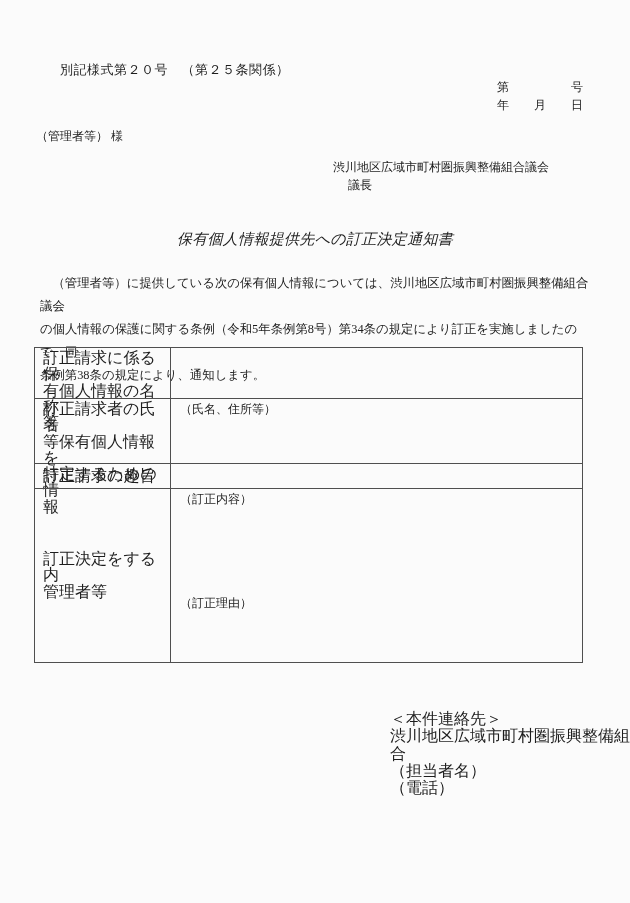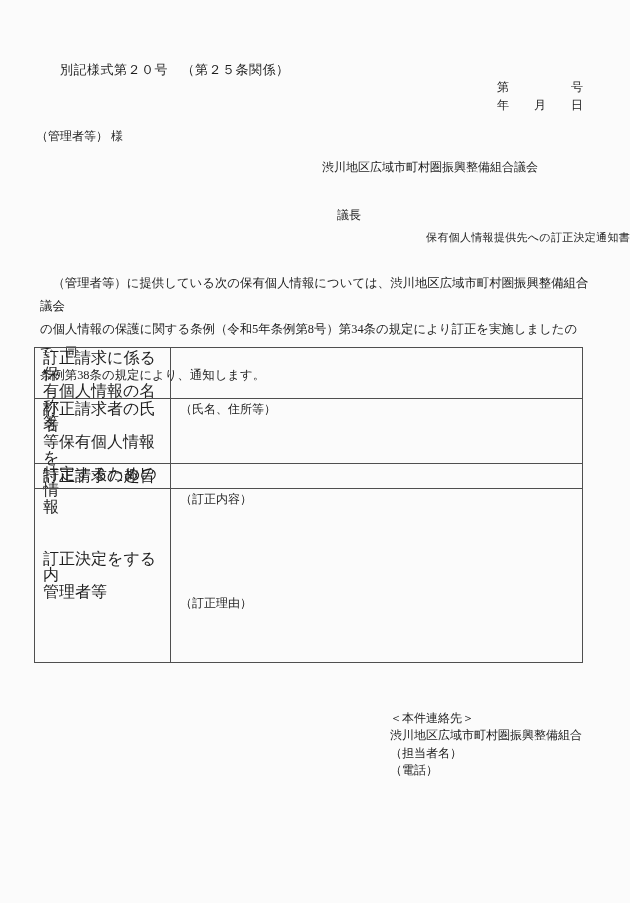--- a/index.html
+++ b/index.html
@@ -34,32 +34,33 @@
     display: flex;
     justify-content: space-between;
   }
 
   #addressee {
     left: 36px; top: 128px;
     font-size: 12px;
   }
 
   #sender {
-    left: 322px; top: 159px;
+    left: 333px; top: 159px;
     font-size: 12px;
     line-height: 17.5px;
   }
-  #sender-title { padding-left: 15px; margin-top: 30px; }
+  #sender-title { padding-left: 15px; }
 
   #doc-title {
     left: 0; top: 230px;
     width: 630px;
-    text-align: right;
-    font-size: 11px;
+    text-align: center;
+    font-size: 15px;
     letter-spacing: 0.3px;
+    font-style: italic;
   }
 
   #body-text {
     left: 40px; top: 272px;
     width: 556px;
     font-size: 12.4px;
     line-height: 23px;
     white-space: pre-line;
   }
 
@@ -98,21 +99,21 @@
     flex: 1;
     box-sizing: border-box;
     padding: 2px 6px 0 9px;
     font-size: 12px;
     line-height: 17px;
   }
   .tvalue-bottom { margin-top: 87px; }
 
   #contact {
     left: 390px; top: 710px;
-    font-size: 12px;
+    font-size: 16px;
     line-height: 17.3px;
   }
 </style>
 </head>
 <body>
 
 <div class="abs" id="form-number">別記様式第２０号　（第２５条関係）</div>
 
 <div class="abs" id="header-right">
   <div class="hr-line">

